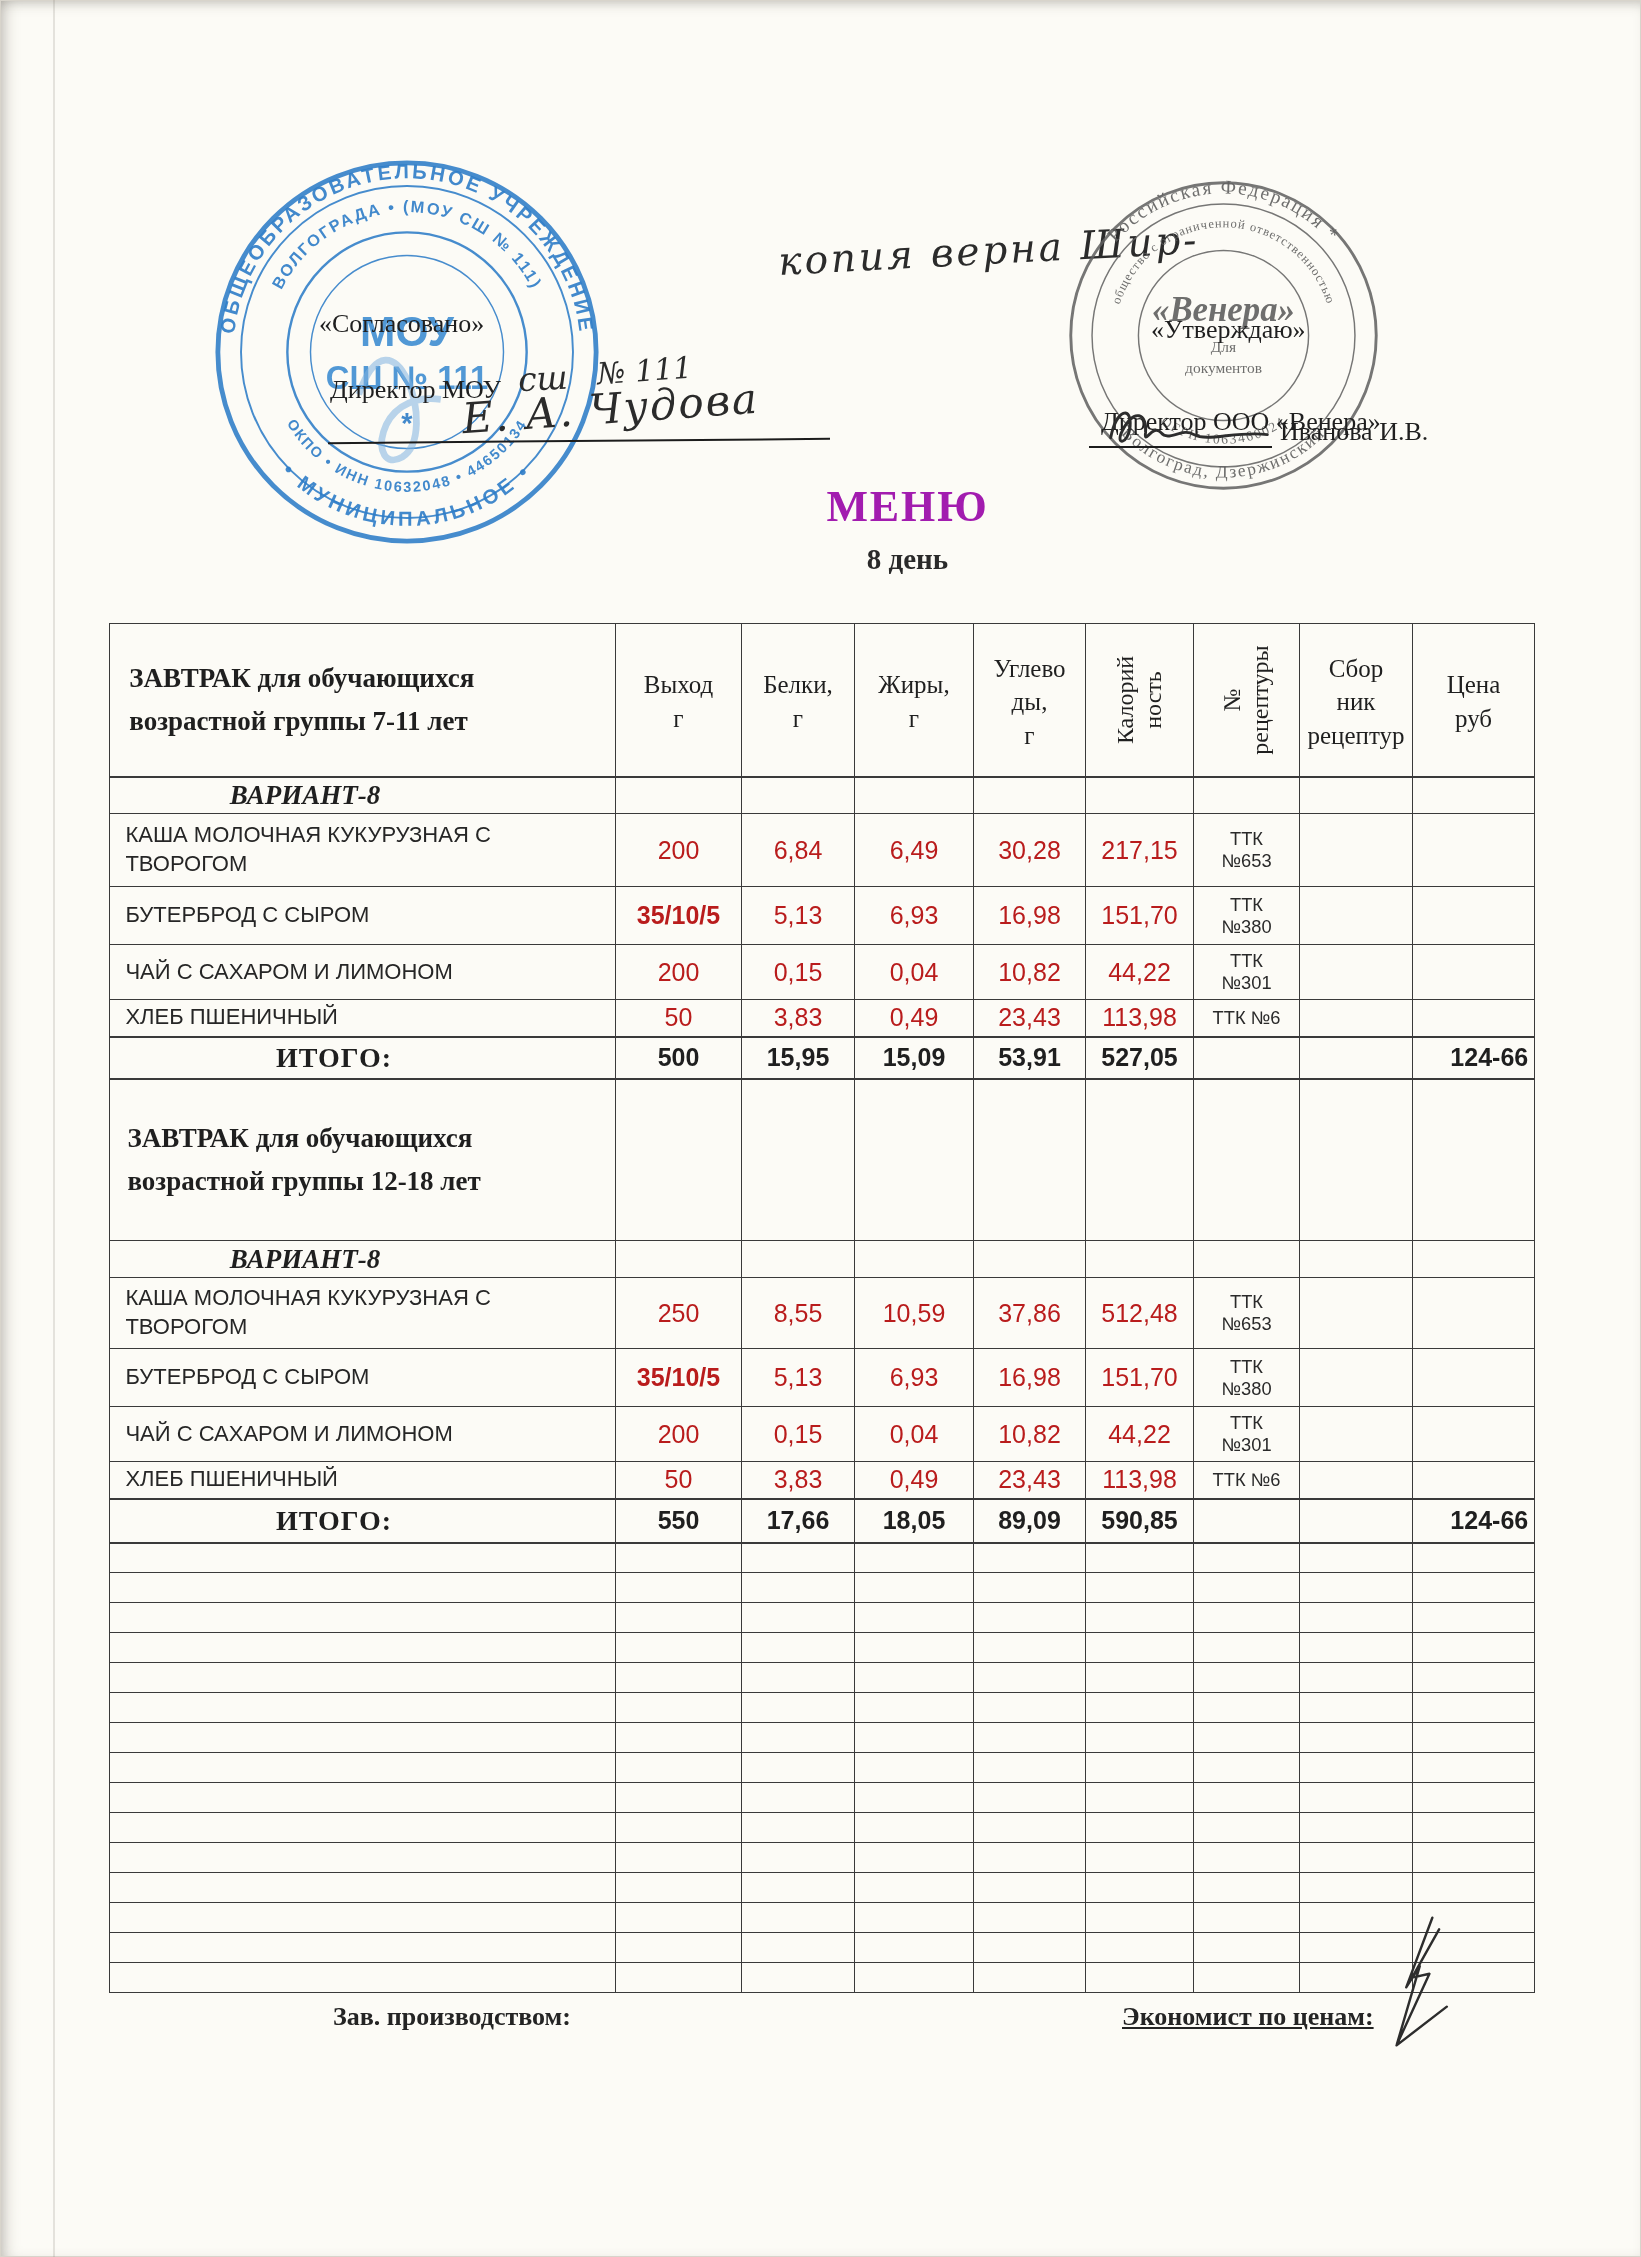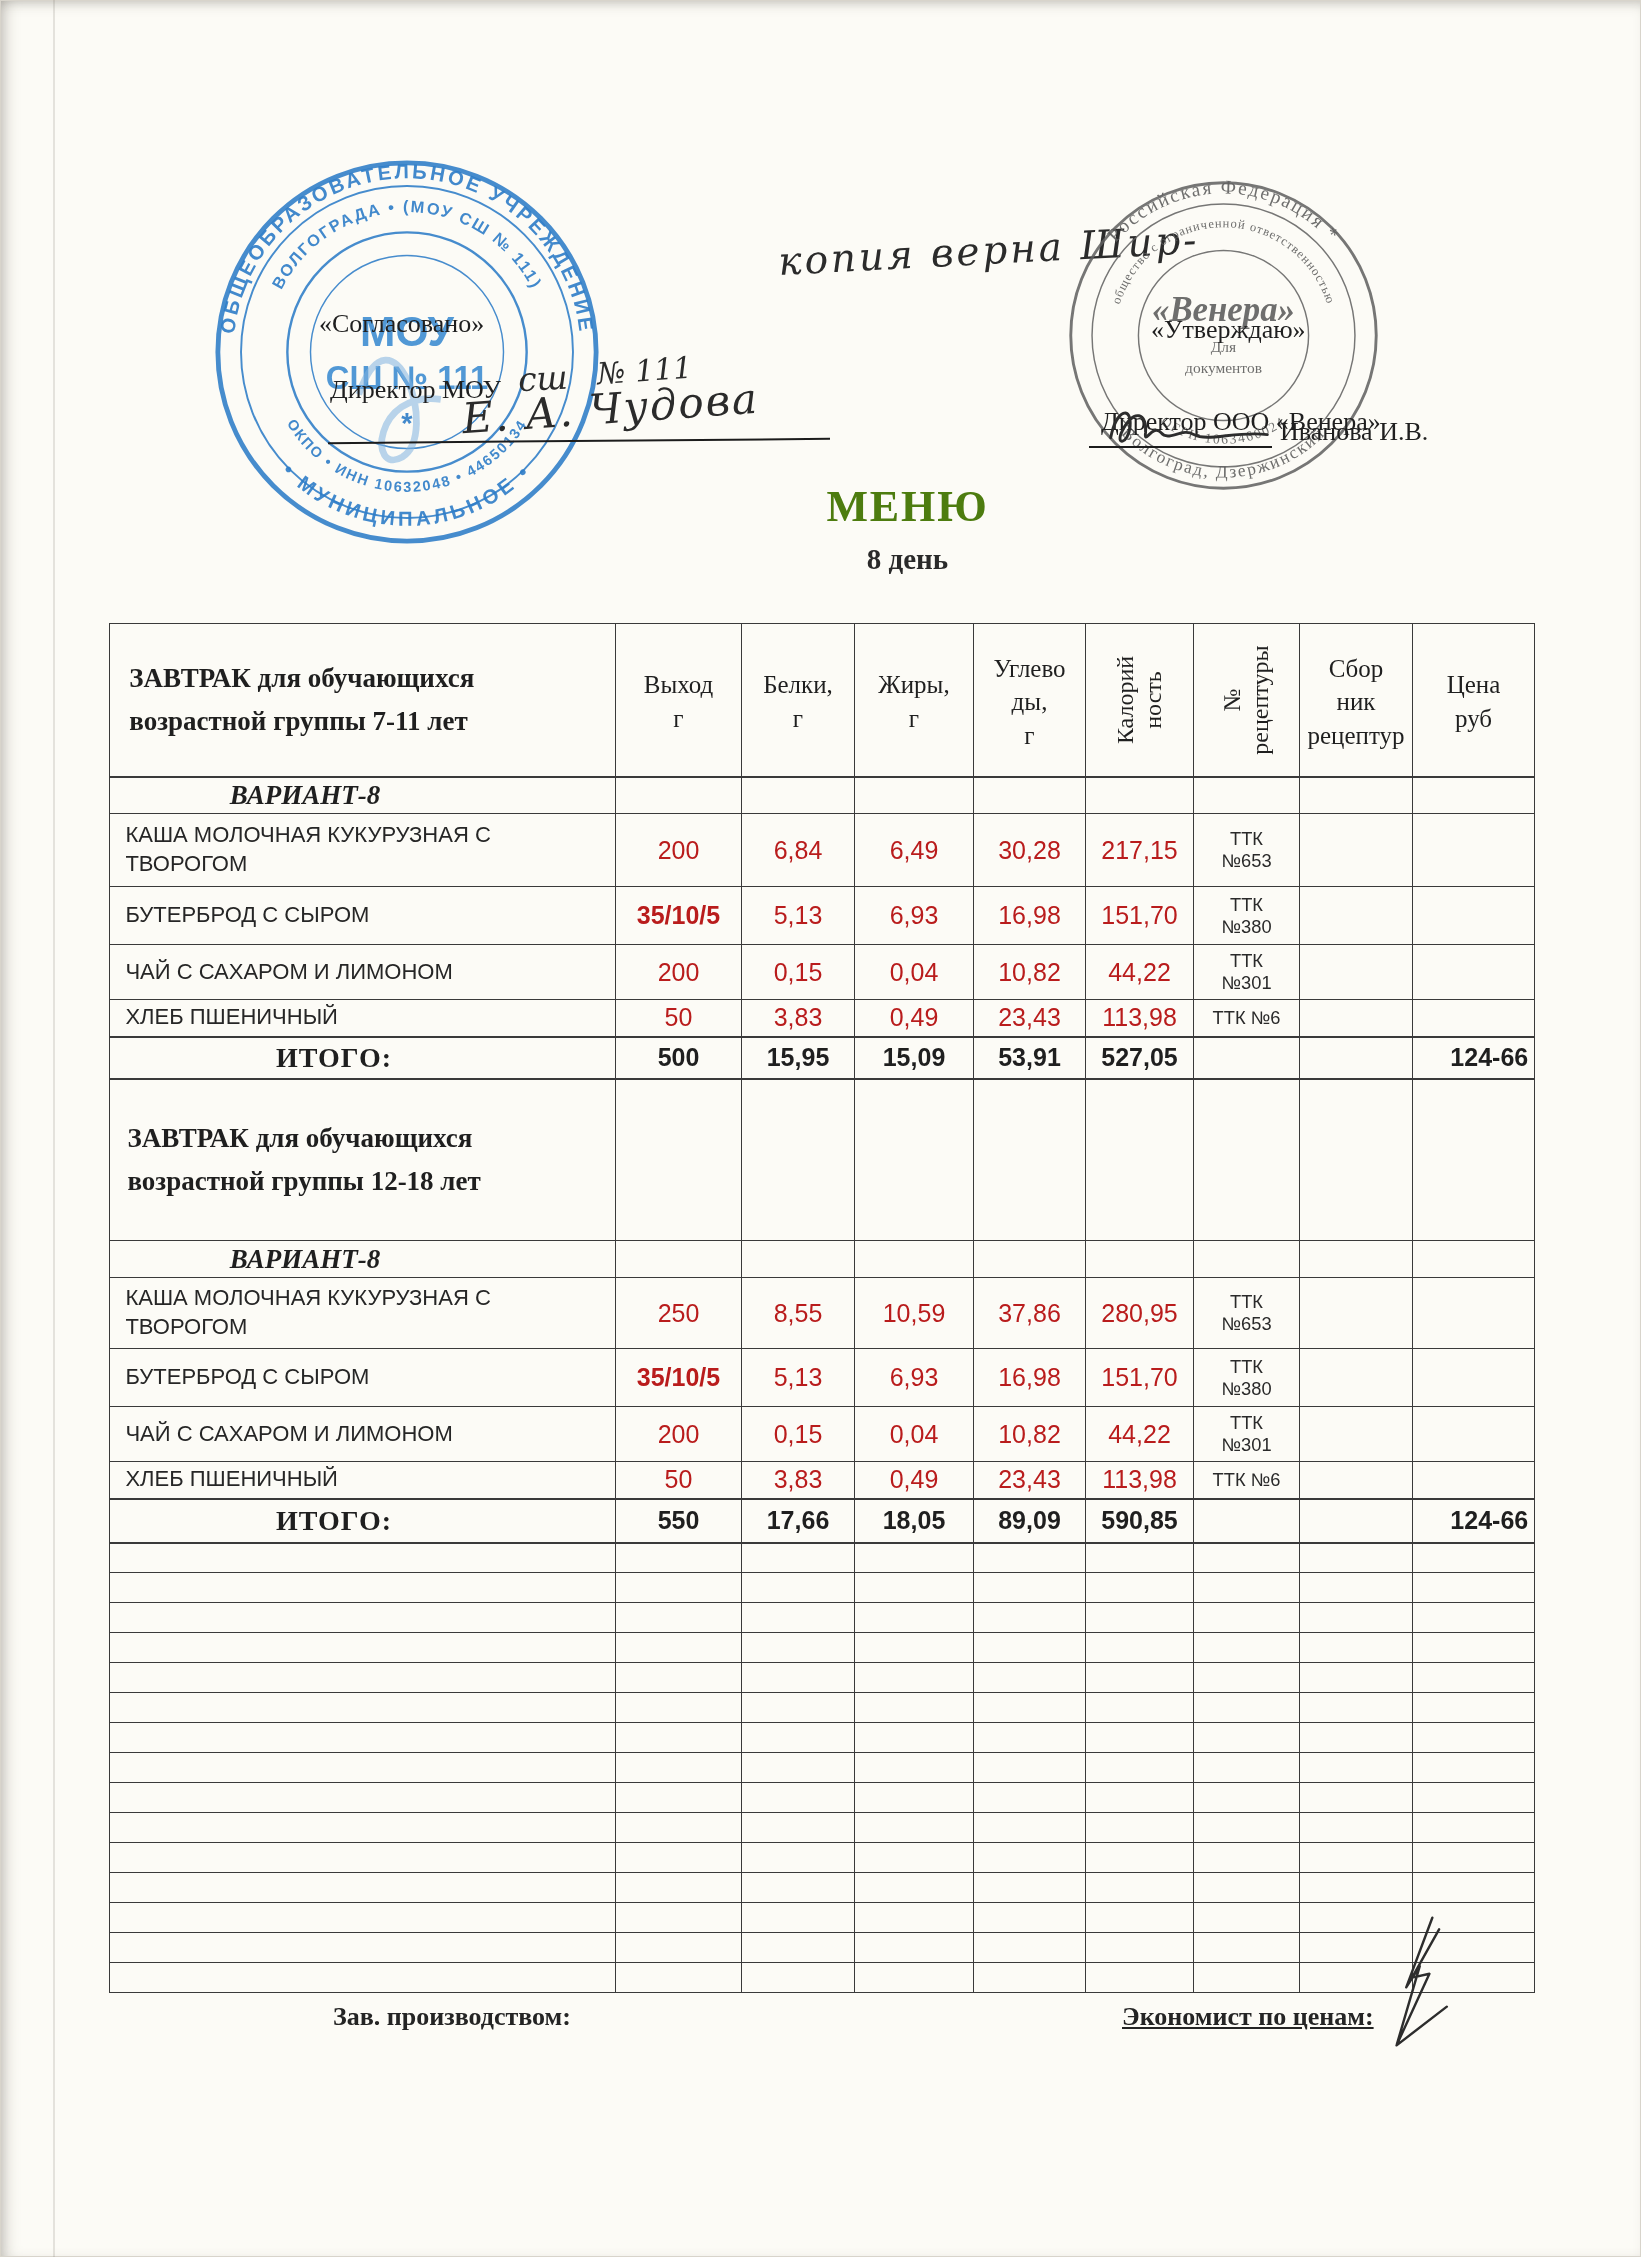--- a/index.html
+++ b/index.html
@@ -13,21 +13,21 @@
   .abs{position:absolute;}
   .hand{font-family:"DejaVu Serif", serif;font-style:italic;color:#2b2b2b;}
   .pre{white-space:pre-line;}
 
   
   .agreed{font-size:26px;}
   .director-line{font-size:26px;}
   .underline{background:#1c1c1c;height:1.9px;}
 
   
-  .menu-title{font-size:44px;font-weight:bold;letter-spacing:1.9px;text-align:center;color:#4d7c0f;}
+  .menu-title{font-size:44px;font-weight:bold;letter-spacing:1.9px;text-align:center;color:#a21caf;}
   .menu-subtitle{font-size:29px;font-weight:bold;text-align:center;color:#2a2a2a;}
 
   
   table.menu{border-collapse:collapse;table-layout:fixed;width:1424px;}
   table.menu td{border:1.9px solid #3a3a3a;overflow:hidden;vertical-align:middle;}
   td.hdr{vertical-align:top;text-align:center;padding-top:5.8px;font-size:25px;line-height:1.35;}
   td.hdr-name{vertical-align:middle;text-align:left;padding-left:19.3px;font-weight:bold;font-size:27px;line-height:1.6;border-bottom-width:2.9px;}
   tr.header-row td{border-bottom-width:2.9px;}
   td.rot{position:relative;}
   td.rot .rot-inner{
@@ -256,21 +256,21 @@
           <td></td>
       </tr>
 
       <tr style="height:71px">
         <td class="c-name pre">КАША МОЛОЧНАЯ КУКУРУЗНАЯ С
 ТВОРОГОМ</td>
         <td class="c-num">250</td>
         <td class="c-num">8,55</td>
         <td class="c-num">10,59</td>
         <td class="c-num">37,86</td>
-        <td class="c-num">280,95</td>
+        <td class="c-num">512,48</td>
         <td class="c-ttk pre">ТТК
 №653</td>
         <td></td>
         <td></td>
       </tr>
       <tr style="height:58px">
         <td class="c-name">БУТЕРБРОД С СЫРОМ</td>
         <td class="c-num" style="font-weight:bold">35/10/5</td>
         <td class="c-num">5,13</td>
         <td class="c-num">6,93</td>

